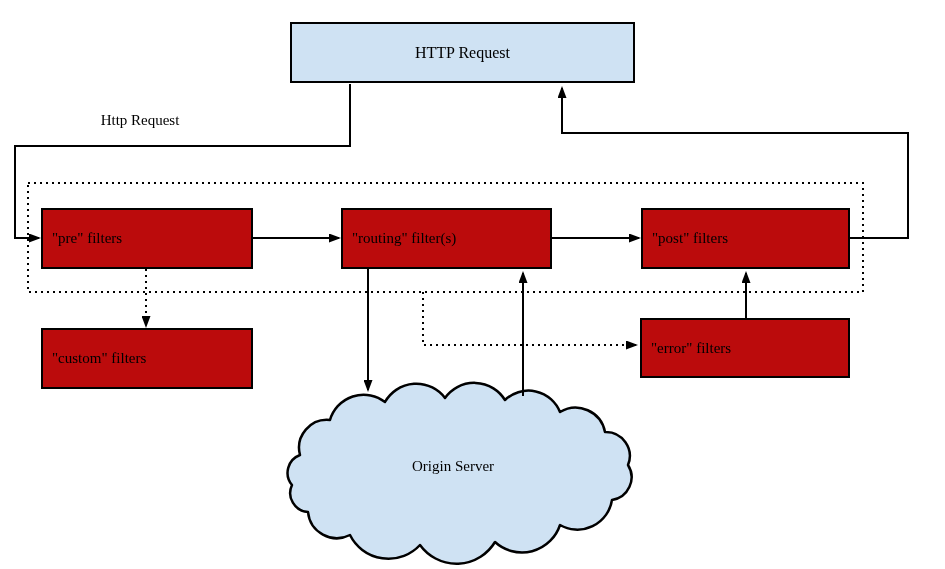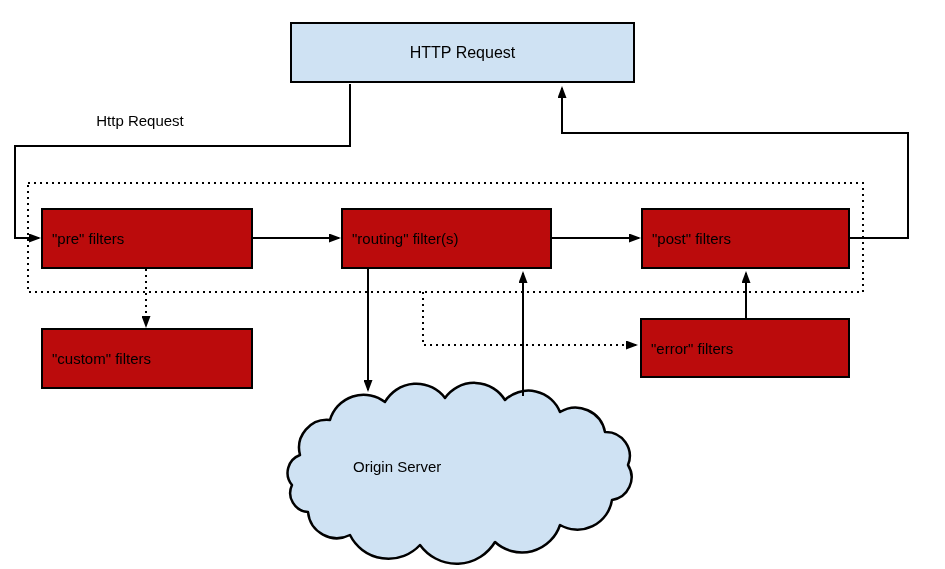--- a/index.html
+++ b/index.html
@@ -1,25 +1,25 @@
 <!DOCTYPE html>
 <html><head>
 <meta charset="utf-8">
 <style>
   html,body{margin:0;padding:0;background:#fff;}
   .canvas{
     position:relative;width:945px;height:569px;background:#fff;
-    font-family:Liberation Sans, sans-serif;color:#000;overflow:hidden;
+    font-family:Liberation Serif, serif;color:#000;overflow:hidden;
   }
   .layer{position:absolute;left:0;top:0;width:945px;height:569px;}
   .box{position:absolute;box-sizing:border-box;border:2px solid #000;display:flex;align-items:center;}
   .box-blue{background:#cfe2f3;justify-content:center;font-size:16px;}
   .box-red{background:#bb0b0c;justify-content:flex-start;padding-left:9px;font-size:15px;}
   .edge-label{position:absolute;font-size:15px;text-align:center;}
-  .cloud-label{position:absolute;font-size:15px;text-align:left;}
+  .cloud-label{position:absolute;font-size:15px;text-align:center;}
   svg .solid{fill:none;stroke:#000;stroke-width:2;}
   svg .dotted{fill:none;stroke:#000;stroke-width:2;stroke-dasharray:2 4;}
   svg .cloud{fill:#cfe2f3;stroke:#000;stroke-width:2.5;stroke-linejoin:round;}
 </style>
 </head>
 <body>
 
 <div class="canvas">
 
   <svg class="layer" viewBox="0 0 945 569">

